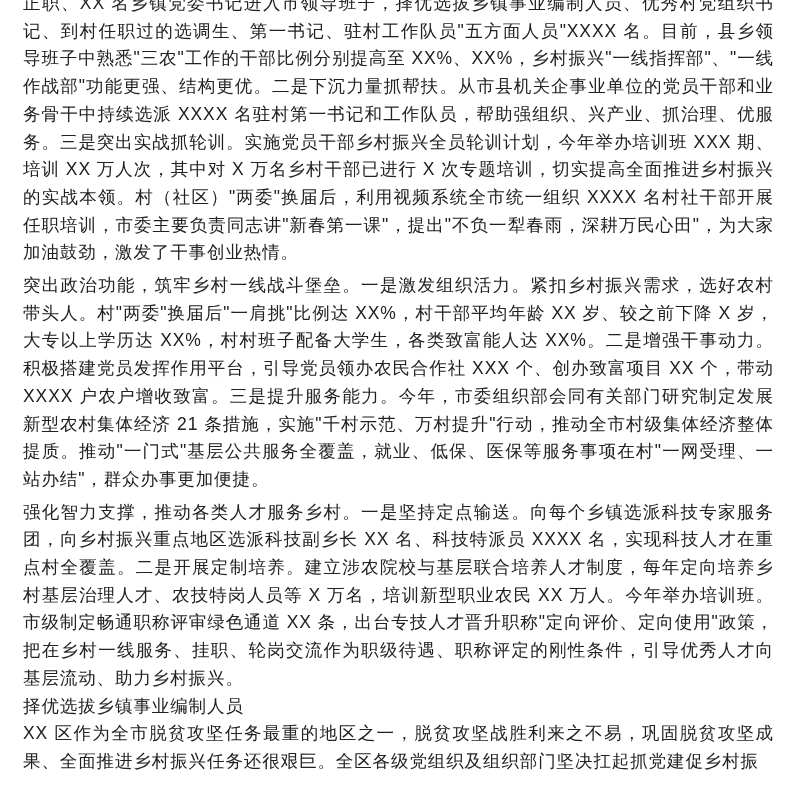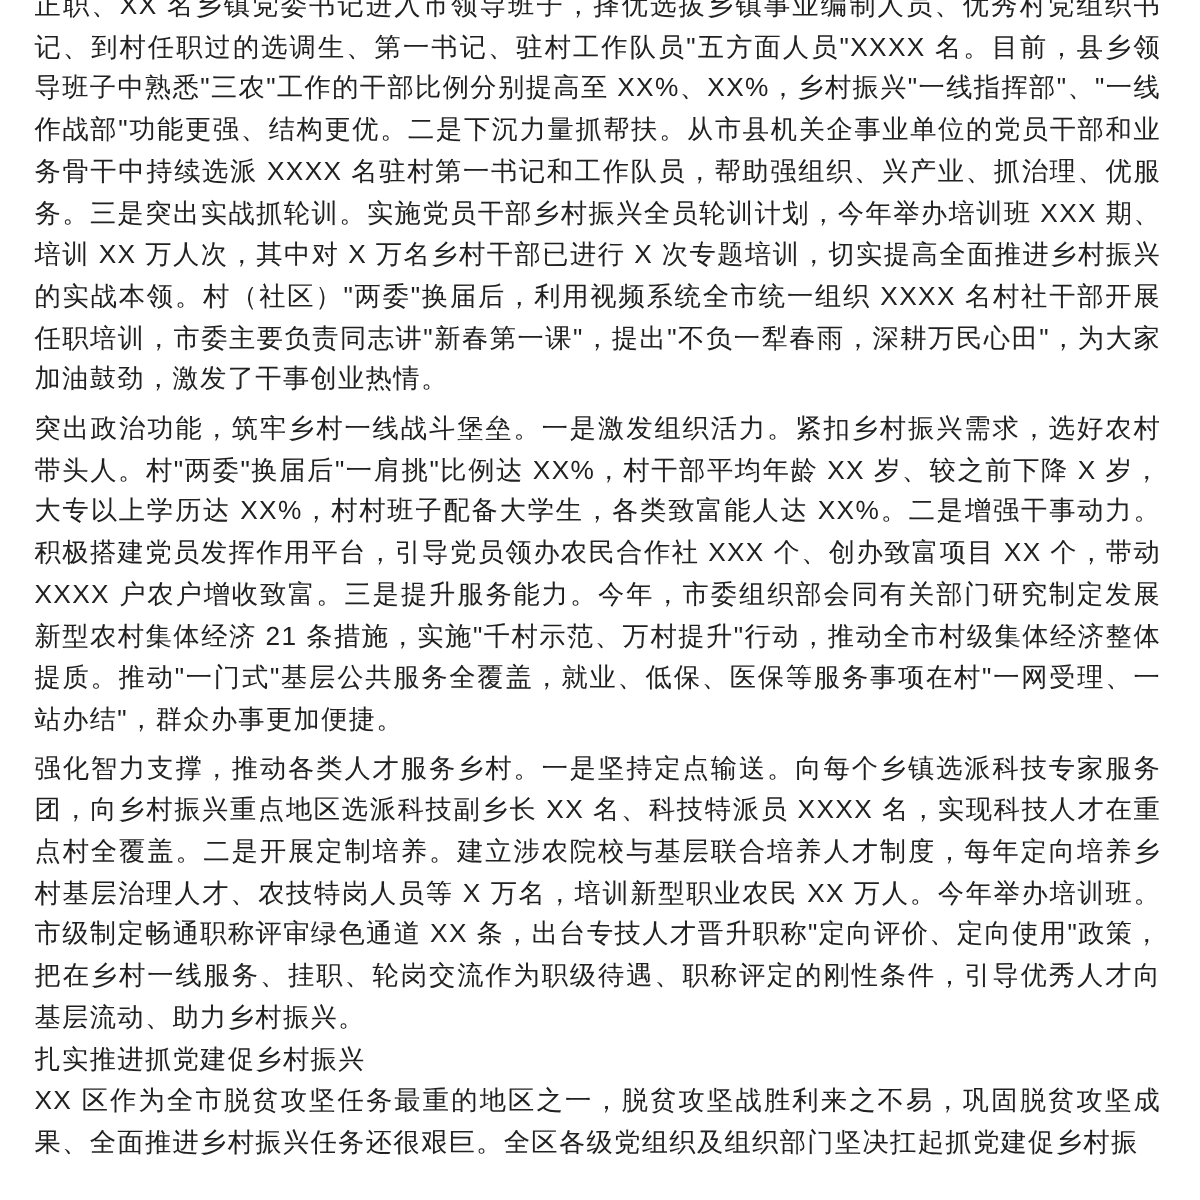--- a/index.html
+++ b/index.html
@@ -35,16 +35,16 @@
   .doc p.clip-top { margin-top: -10px; }
 </style>
 </head>
 <body>
 
 <div class="page">
   <div class="doc">
     <p class="clip-top para-gap">正职、XX 名乡镇党委书记进入市领导班子，择优选拔乡镇事业编制人员、优秀村党组织书记、到村任职过的选调生、第一书记、驻村工作队员"五方面人员"XXXX 名。目前，县乡领导班子中熟悉"三农"工作的干部比例分别提高至 XX%、XX%，乡村振兴"一线指挥部"、"一线作战部"功能更强、结构更优。二是下沉力量抓帮扶。从市县机关企事业单位的党员干部和业务骨干中持续选派 XXXX 名驻村第一书记和工作队员，帮助强组织、兴产业、抓治理、优服务。三是突出实战抓轮训。实施党员干部乡村振兴全员轮训计划，今年举办培训班 XXX 期、培训 XX 万人次，其中对 X 万名乡村干部已进行 X 次专题培训，切实提高全面推进乡村振兴的实战本领。村（社区）"两委"换届后，利用视频系统全市统一组织 XXXX 名村社干部开展任职培训，市委主要负责同志讲"新春第一课"，提出"不负一犁春雨，深耕万民心田"，为大家加油鼓劲，激发了干事创业热情。</p>
     <p class="para-gap">突出政治功能，筑牢乡村一线战斗堡垒。一是激发组织活力。紧扣乡村振兴需求，选好农村带头人。村"两委"换届后"一肩挑"比例达 XX%，村干部平均年龄 XX 岁、较之前下降 X 岁，大专以上学历达 XX%，村村班子配备大学生，各类致富能人达 XX%。二是增强干事动力。积极搭建党员发挥作用平台，引导党员领办农民合作社 XXX 个、创办致富项目 XX 个，带动 XXXX 户农户增收致富。三是提升服务能力。今年，市委组织部会同有关部门研究制定发展新型农村集体经济 21 条措施，实施"千村示范、万村提升"行动，推动全市村级集体经济整体提质。推动"一门式"基层公共服务全覆盖，就业、低保、医保等服务事项在村"一网受理、一站办结"，群众办事更加便捷。</p>
     <p>强化智力支撑，推动各类人才服务乡村。一是坚持定点输送。向每个乡镇选派科技专家服务团，向乡村振兴重点地区选派科技副乡长 XX 名、科技特派员 XXXX 名，实现科技人才在重点村全覆盖。二是开展定制培养。建立涉农院校与基层联合培养人才制度，每年定向培养乡村基层治理人才、农技特岗人员等 X 万名，培训新型职业农民 XX 万人。今年举办培训班。市级制定畅通职称评审绿色通道 XX 条，出台专技人才晋升职称"定向评价、定向使用"政策，把在乡村一线服务、挂职、轮岗交流作为职级待遇、职称评定的刚性条件，引导优秀人才向基层流动、助力乡村振兴。</p>
-    <p>扎实推进抓党建促乡村振兴</p>
+    <p>择优选拔乡镇事业编制人员</p>
     <p>XX 区作为全市脱贫攻坚任务最重的地区之一，脱贫攻坚战胜利来之不易，巩固脱贫攻坚成果、全面推进乡村振兴任务还很艰巨。全区各级党组织及组织部门坚决扛起抓党建促乡村振</p>
   </div>
 </div>
 
 </body></html>

